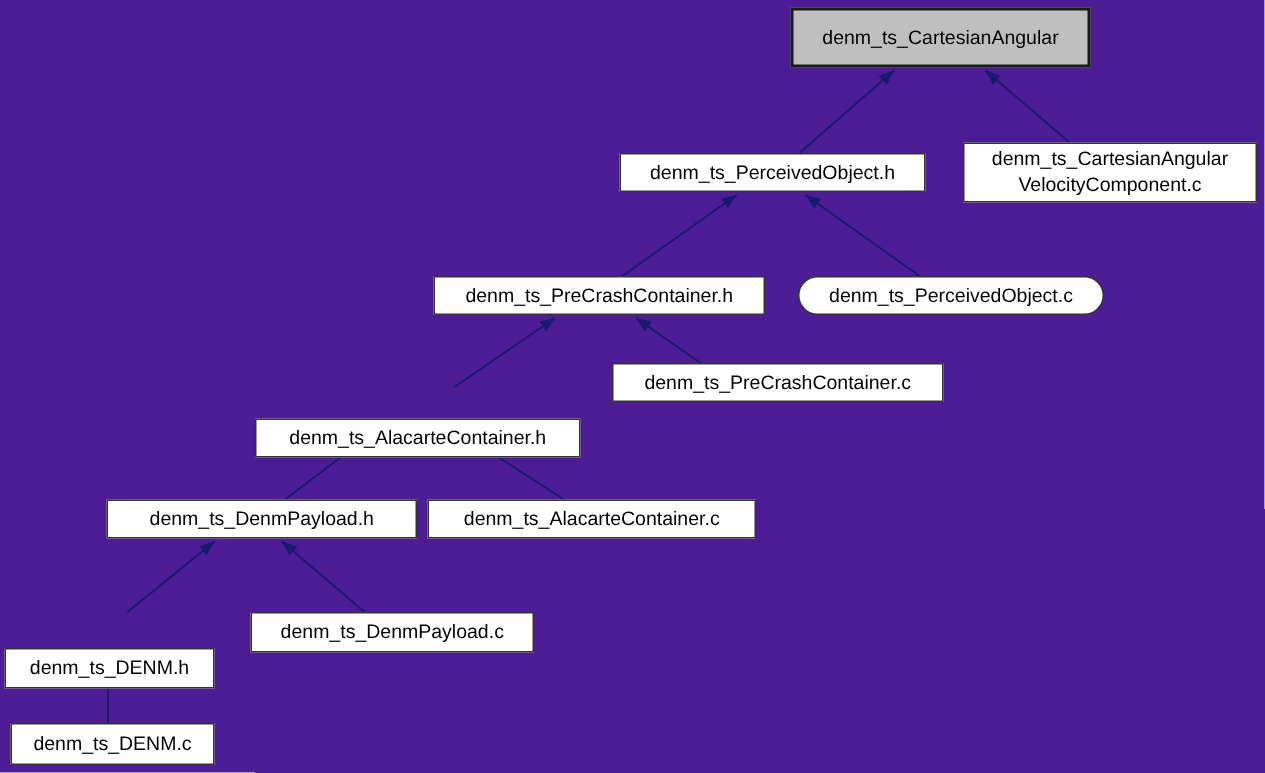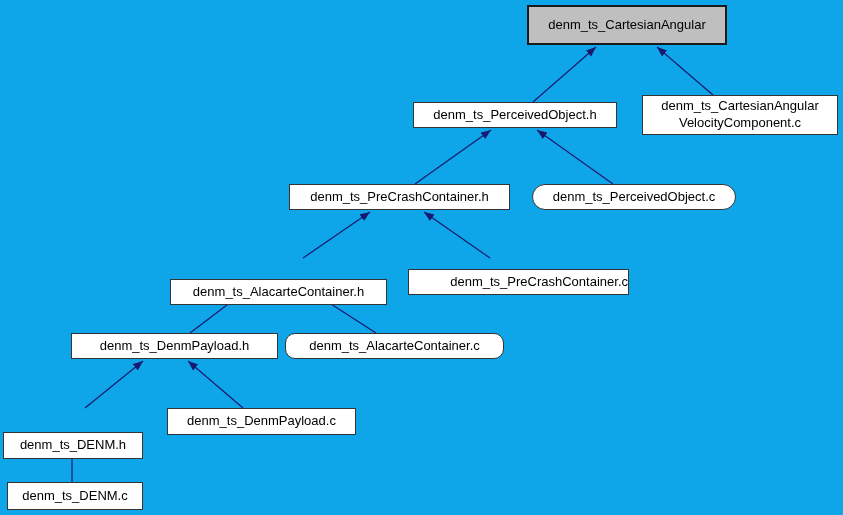--- a/index.html
+++ b/index.html
@@ -4,21 +4,21 @@
 <style>
   html, body {
     margin: 0;
     padding: 0;
     background: #ffffff;
   }
   .canvas {
     position: relative;
     width: 843px;
     height: 515px;
-    background: #0ea5e9;
+    background: #4c1d95;
     font-family: "Liberation Sans", "DejaVu Sans", sans-serif;
     overflow: hidden;
   }
   svg.edges-layer {
     position: absolute;
     left: 0;
     top: 0;
     width: 843px;
     height: 515px;
     pointer-events: none;
@@ -92,29 +92,29 @@
   </div>
 
   <div class="node" style="left:532px; top:184px; width:204px; height:26px;border-radius:13px;">
     <span>denm_ts_PerceivedObject.c</span>
   </div>
 
   <div class="node" style="left:170px; top:258px; width:217px; height:26px;margin-top:21px;">
     <span>denm_ts_AlacarteContainer.h</span>
   </div>
 
-  <div class="node" style="left:408px; top:269px; width:221px; height:26px;align-items:flex-end;">
+  <div class="node" style="left:408px; top:242px; width:221px; height:26px;">
     <span>denm_ts_PreCrashContainer.c</span>
   </div>
 
   <div class="node" style="left:71px; top:333px; width:207px; height:26px;">
     <span>denm_ts_DenmPayload.h</span>
   </div>
 
-  <div class="node" style="left:285px; top:333px; width:219px; height:26px;border-radius:10px;">
+  <div class="node" style="left:285px; top:333px; width:219px; height:26px;">
     <span>denm_ts_AlacarteContainer.c</span>
   </div>
 
   <div class="node" style="left:3px; top:432px; width:140px; height:27px;">
     <span>denm_ts_DENM.h</span>
   </div>
 
   <div class="node" style="left:167px; top:408px; width:189px; height:27px;">
     <span>denm_ts_DenmPayload.c</span>
   </div>

